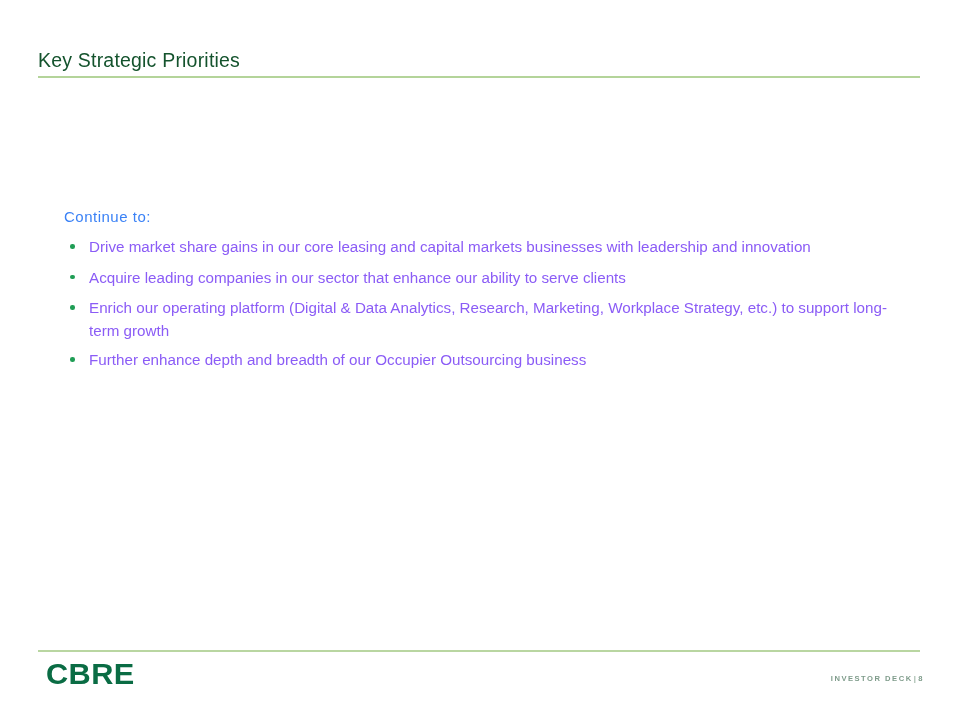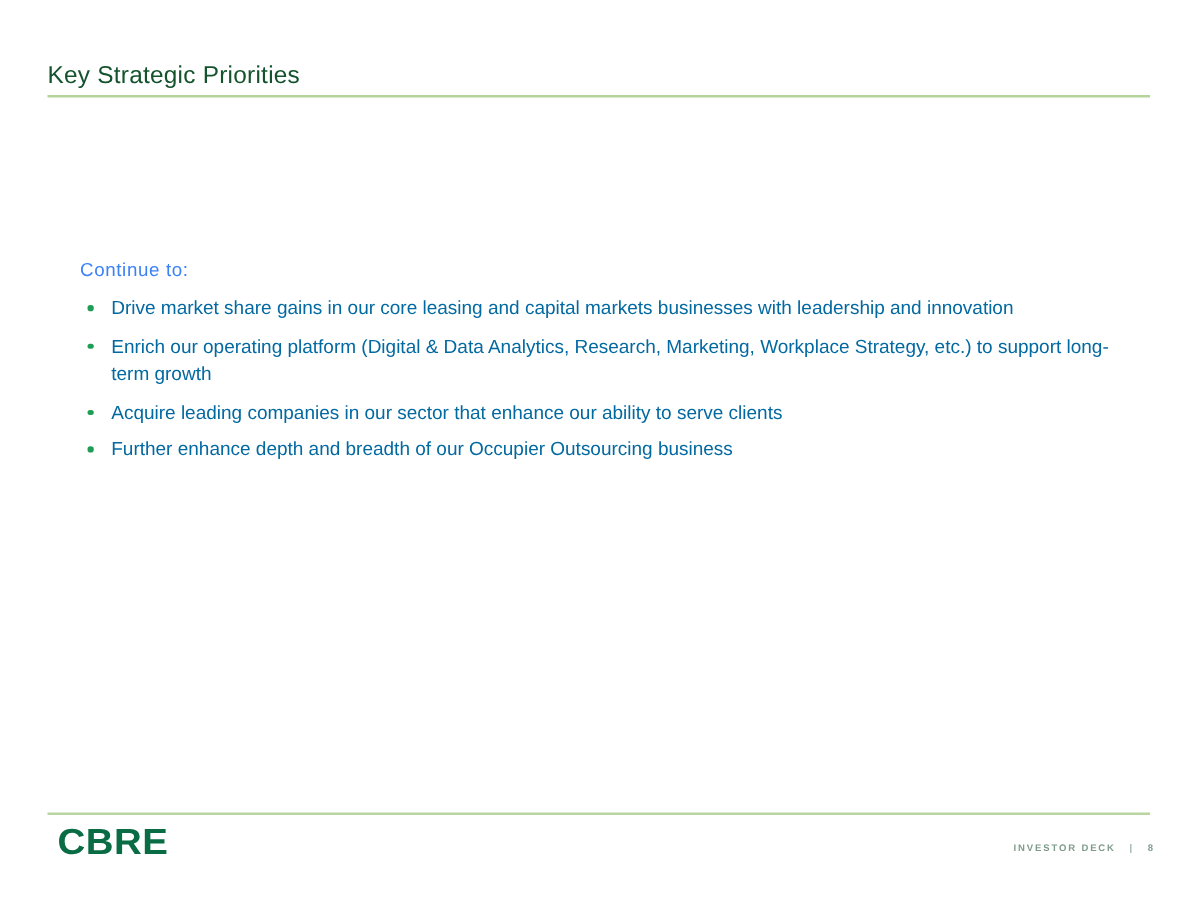--- a/index.html
+++ b/index.html
@@ -73,21 +73,21 @@
   }
   .bullets {
     list-style: none;
     margin: 0;
     padding: 0;
   }
   .bullet {
     position: relative;
     padding-left: 25px;
     font-size: 15.2px;
-    color: #0369a1;
+    color: #8b5cf6;
     line-height: 22.5px;
     margin-bottom: 8px;
     max-width: 815px;
   }
   .bullet:nth-child(3),
   .bullet:nth-child(4) {
     margin-bottom: 7px;
   }
   .bullet .dot {
     position: absolute;
@@ -123,21 +123,21 @@
   .footer-meta {
     position: absolute;
     right: 36px;
     top: 674px;
     font-size: 7.6px;
     letter-spacing: 1.5px;
     color: #7f9c8b;
     font-weight: bold;
     display: flex;
     align-items: center;
-    gap: 11px;
+    gap: 1px;
     white-space: nowrap;
   }
   .footer-meta .sep {
     color: #9bb3a4;
   }
 </style>
 </head>
 <body>
 
 <div class="slide">
@@ -149,25 +149,25 @@
 
   <div class="body-block">
     <p class="lead-in">Continue to:</p>
     <ul class="bullets">
       <li class="bullet">
         <span class="dot"></span>
         <span>Drive market share gains in our core leasing and capital markets businesses with leadership and innovation</span>
       </li>
       <li class="bullet">
         <span class="dot"></span>
-        <span>Enrich our operating platform (Digital &amp; Data Analytics, Research, Marketing, Workplace Strategy, etc.) to support long-term growth</span>
+        <span>Acquire leading companies in our sector that enhance our ability to serve clients</span>
       </li>
       <li class="bullet">
         <span class="dot"></span>
-        <span>Acquire leading companies in our sector that enhance our ability to serve clients</span>
+        <span>Enrich our operating platform (Digital &amp; Data Analytics, Research, Marketing, Workplace Strategy, etc.) to support long-term growth</span>
       </li>
       <li class="bullet">
         <span class="dot"></span>
         <span>Further enhance depth and breadth of our Occupier Outsourcing business</span>
       </li>
     </ul>
   </div>
 
   <div class="footer-rule"></div>
   <div class="logo">CBRE</div>

